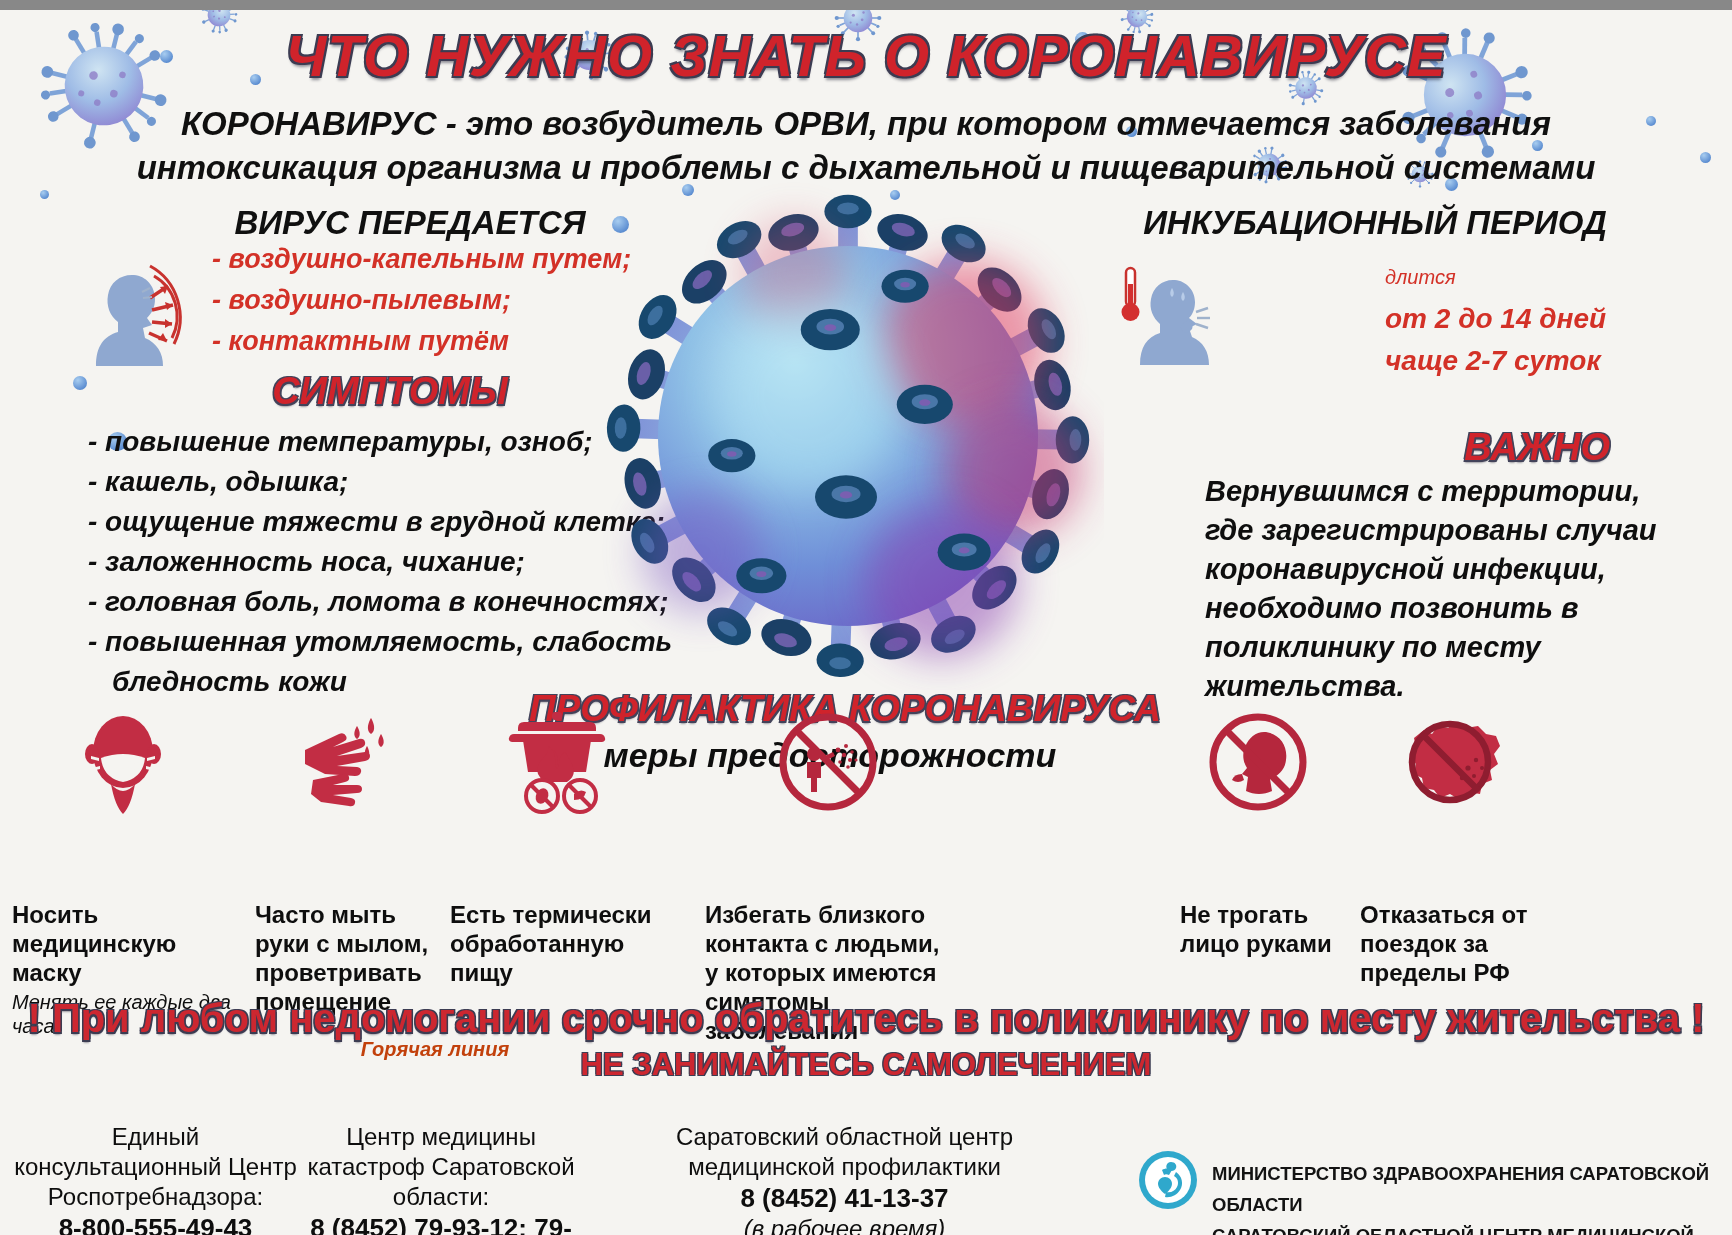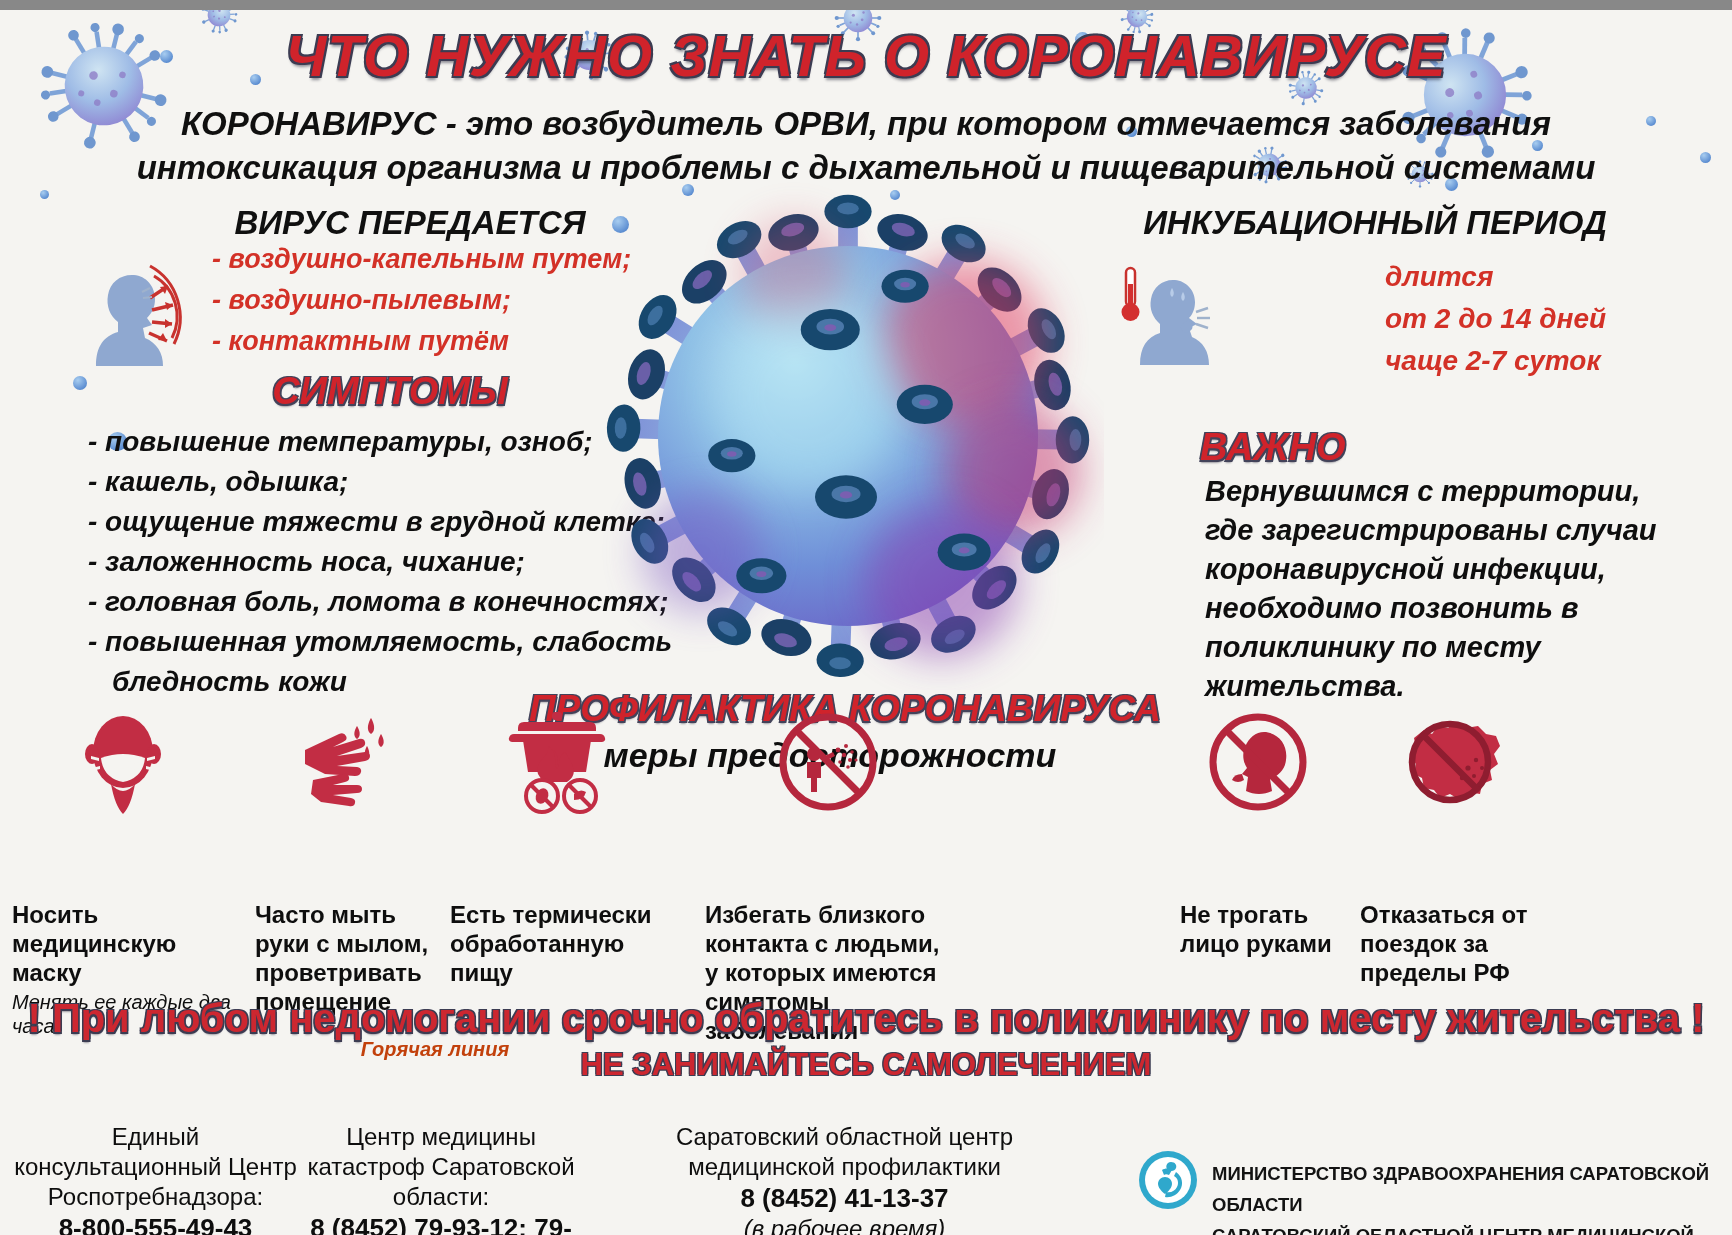--- a/index.html
+++ b/index.html
@@ -347,26 +347,26 @@
       </g>
     <g stroke="#9fb2cc" stroke-width="2.4">
         <line x1="108" y1="62" x2="120" y2="58"></line>
         <line x1="109" y1="68" x2="122" y2="68"></line>
         <line x1="108" y1="74" x2="120" y2="78"></line>
       </g>
     <path fill="#8fa8d0" d="M100,70 c6,4 6,10 0,12 c-5,2 -9,-3 -6,-8 z"></path>
   </svg>
 
   <div style="position:absolute;left:1385px;top:246px;">
-    <div style="font-size:28px;font-weight:bold;font-style:italic;color:#d33127;line-height:42px;">длится</div>
+    <div style="font-size:20px;font-weight:normal;font-style:italic;color:#d33127;line-height:42px;">длится</div>
     <div style="font-size:28px;font-weight:bold;font-style:italic;color:#d33127;line-height:42px;">от 2 до 14 дней</div>
     <div style="font-size:28px;font-weight:bold;font-style:italic;color:#d33127;line-height:42px;">чаще 2-7 суток</div>
   </div>
 
-  <div class="red-head" style="position:absolute;left:1200px;top:416px;width:410px;text-align:left;">ВАЖНО</div>
+  <div class="red-head" style="position:absolute;left:1200px;top:416px;width:410px;text-align:right;">ВАЖНО</div>
   <div class="para" style="position:absolute;left:1205px;top:462px;width:480px;">Вернувшимся с территории, где зарегистрированы случаи коронавирусной инфекции, необходимо позвонить в поликлинику по месту жительства.</div>
 
   <div class="red-head" style="position:absolute;left:520px;top:678px;width:650px;text-align:center;font-size:37px;">ПРОФИЛАКТИКА КОРОНАВИРУСА</div>
   <div style="position:absolute;left:520px;top:726px;width:620px;text-align:center;font-size:34px;font-weight:bold;font-style:italic;color:#0e0e0e;">меры предосторожности</div>
 
   <div class="measure" style="left:12px;width:222px;">
     <div class="m-icon">
         <svg width="96" height="104" viewBox="0 0 96 104">
       <g fill="#c22d44">
         <ellipse cx="48" cy="42" rx="30" ry="36"></ellipse>

